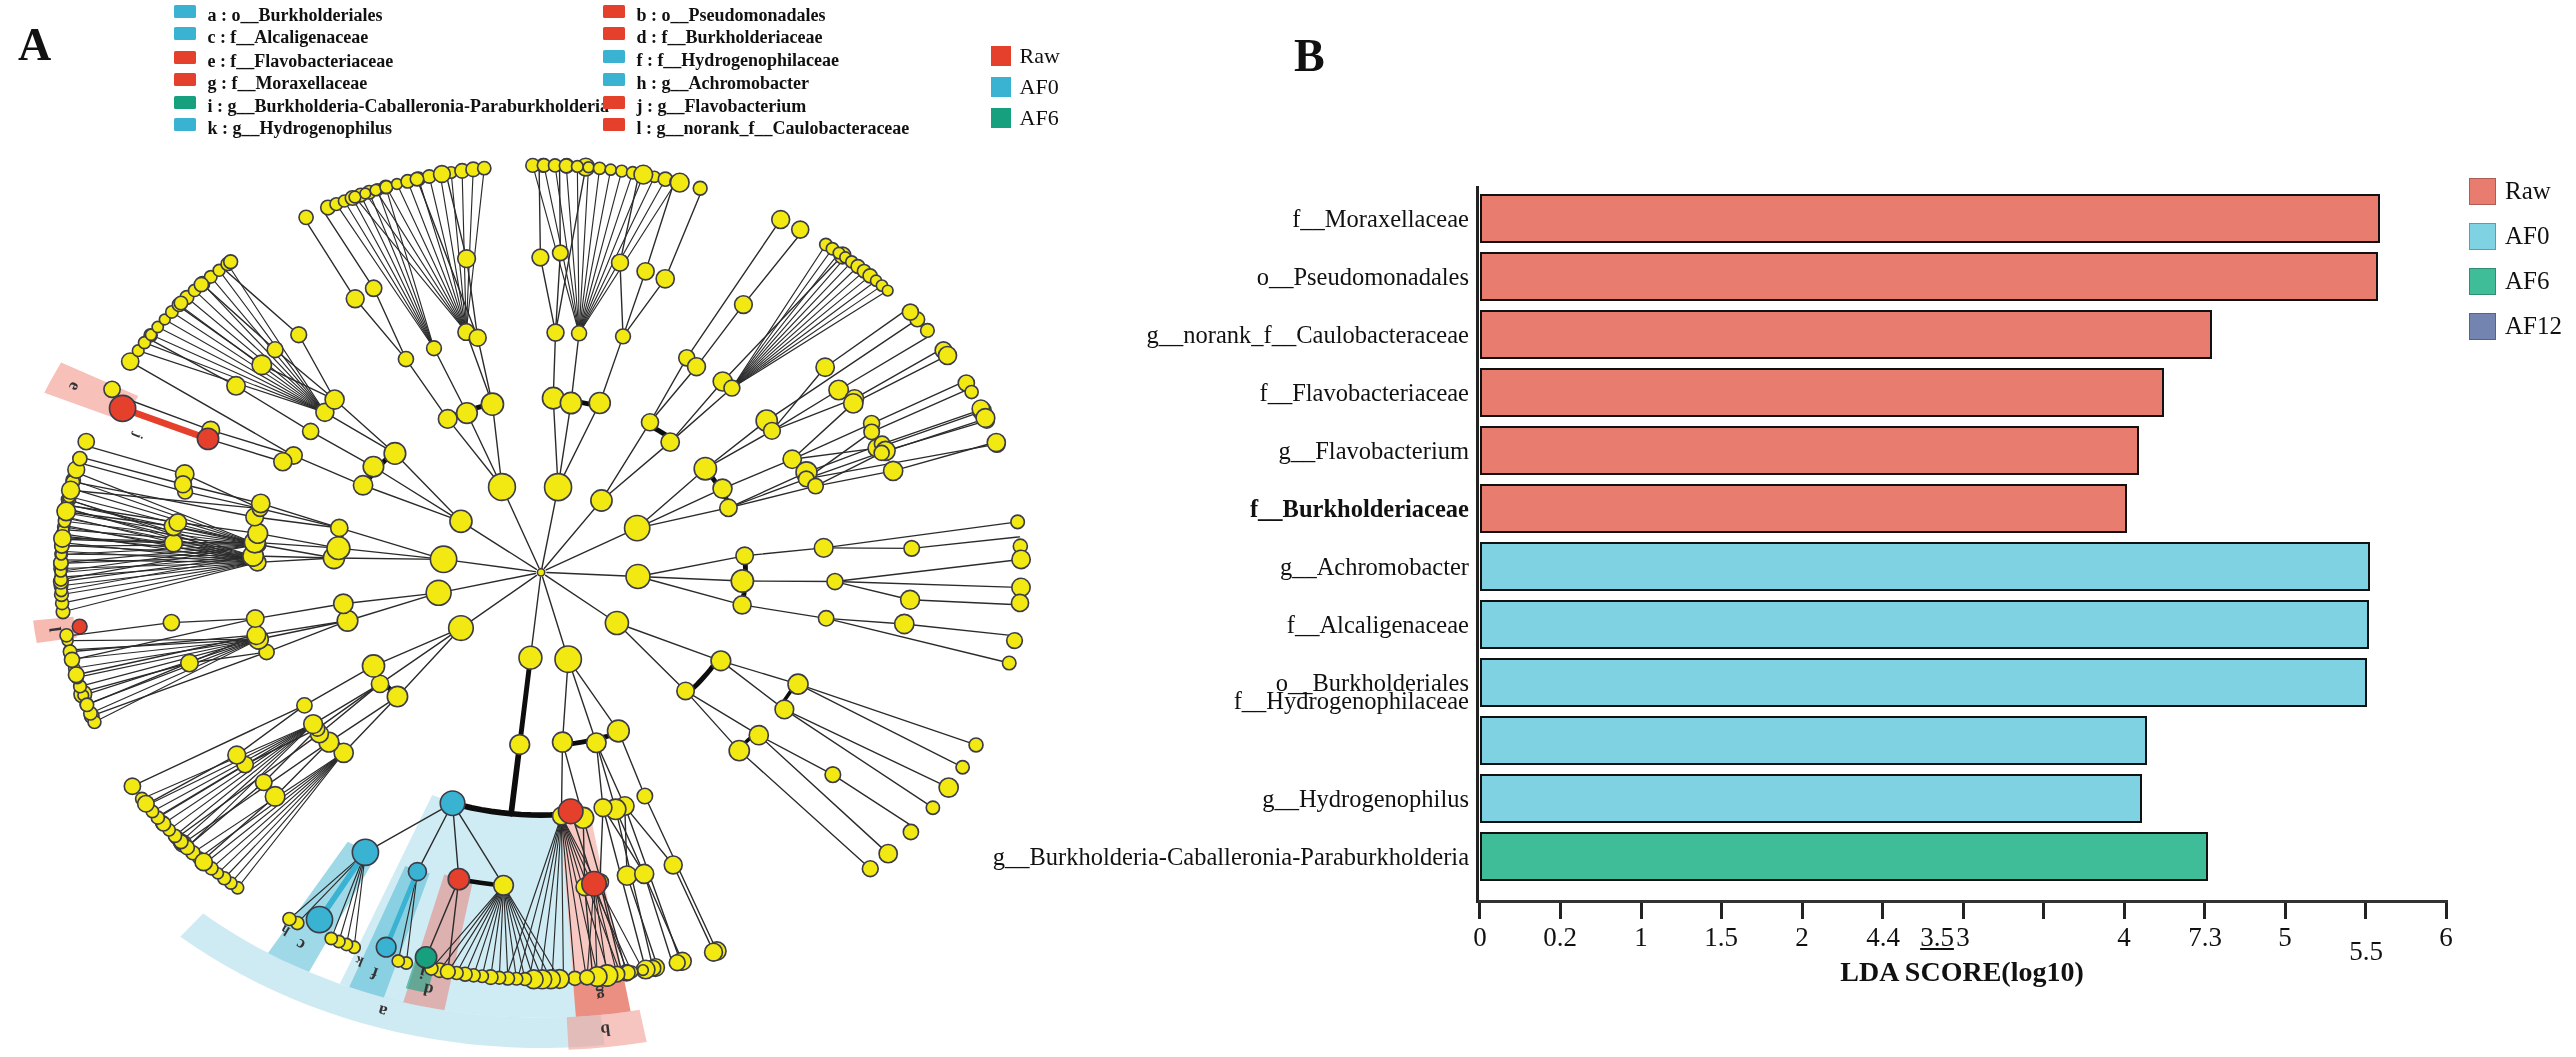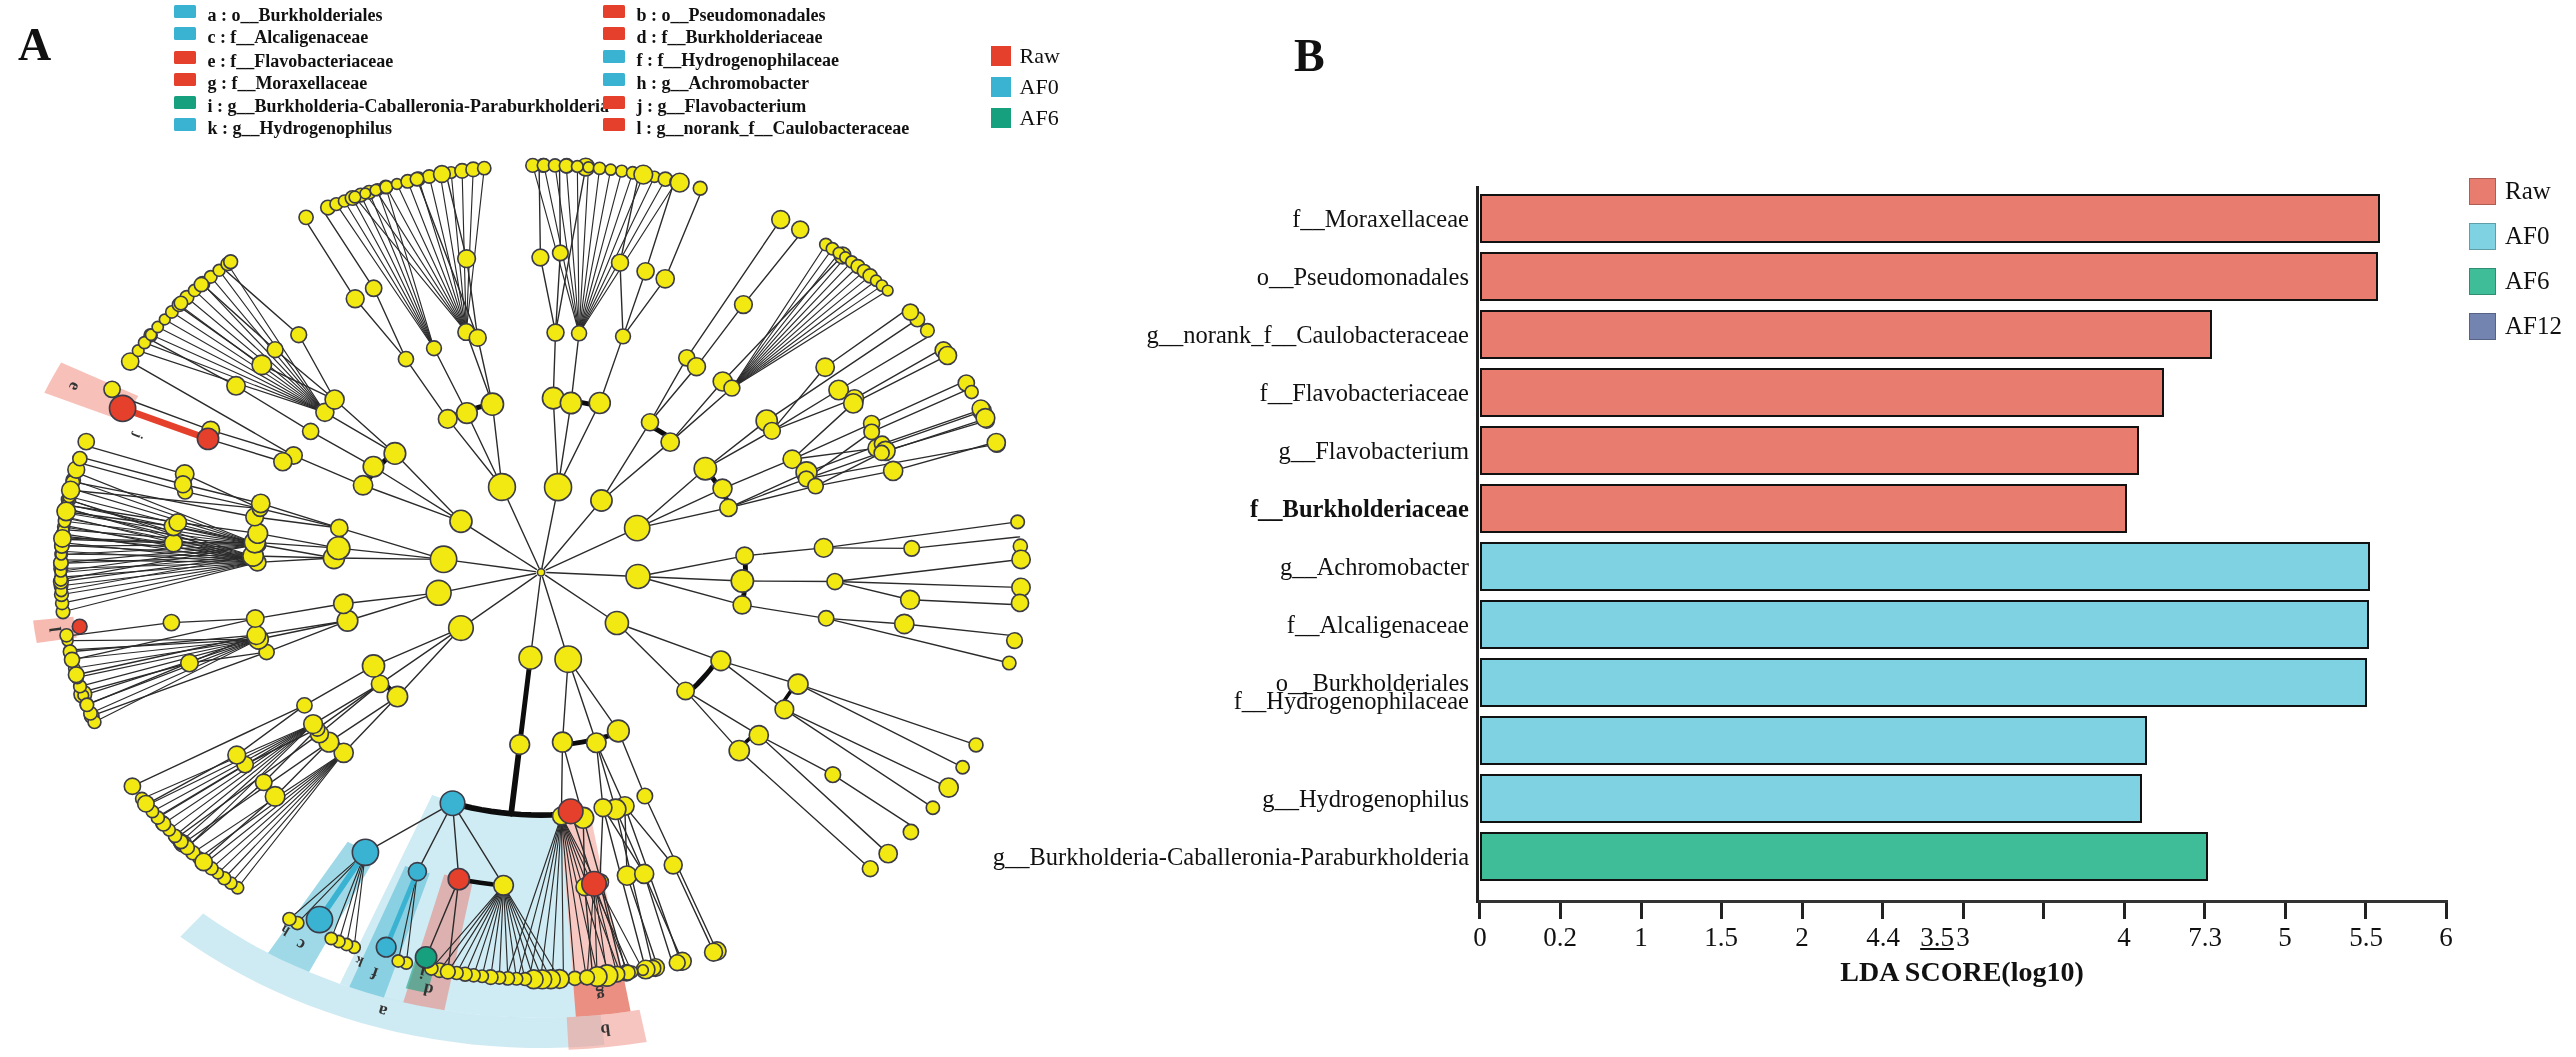--- a/index.html
+++ b/index.html
@@ -1027,21 +1027,21 @@
         <div class="tick-label" style="left: 1926px;">3</div>
         <div class="tick-mark" style="left: 2042px;"></div>
         <div class="tick-label" style="left: 1900px; text-decoration: underline;">3.5</div>
         <div class="tick-mark" style="left: 2123px;"></div>
         <div class="tick-label" style="left: 2087px;">4</div>
         <div class="tick-mark" style="left: 2203px;"></div>
         <div class="tick-label" style="left: 2168px;">7.3</div>
         <div class="tick-mark" style="left: 2284px;"></div>
         <div class="tick-label" style="left: 2248px;">5</div>
         <div class="tick-mark" style="left: 2364px;"></div>
-        <div class="tick-label" style="left: 2329px;">5.5</div>
+        <div class="tick-label" style="left: 2329px; margin-top: 14px;">5.5</div>
         <div class="tick-mark" style="left: 2445px;"></div>
         <div class="tick-label" style="left: 2409px;">6</div>
       </div>
     <div id="axisTitle">LDA SCORE(log10)</div>
     <div id="legendB">
         <div class="lb-row" style="top: 0px;">
           <div class="lb-swatch" style="background: rgb(232, 125, 111);"></div>
           <div class="lb-text">Raw</div>
         </div>
         <div class="lb-row" style="top: 45px;">

